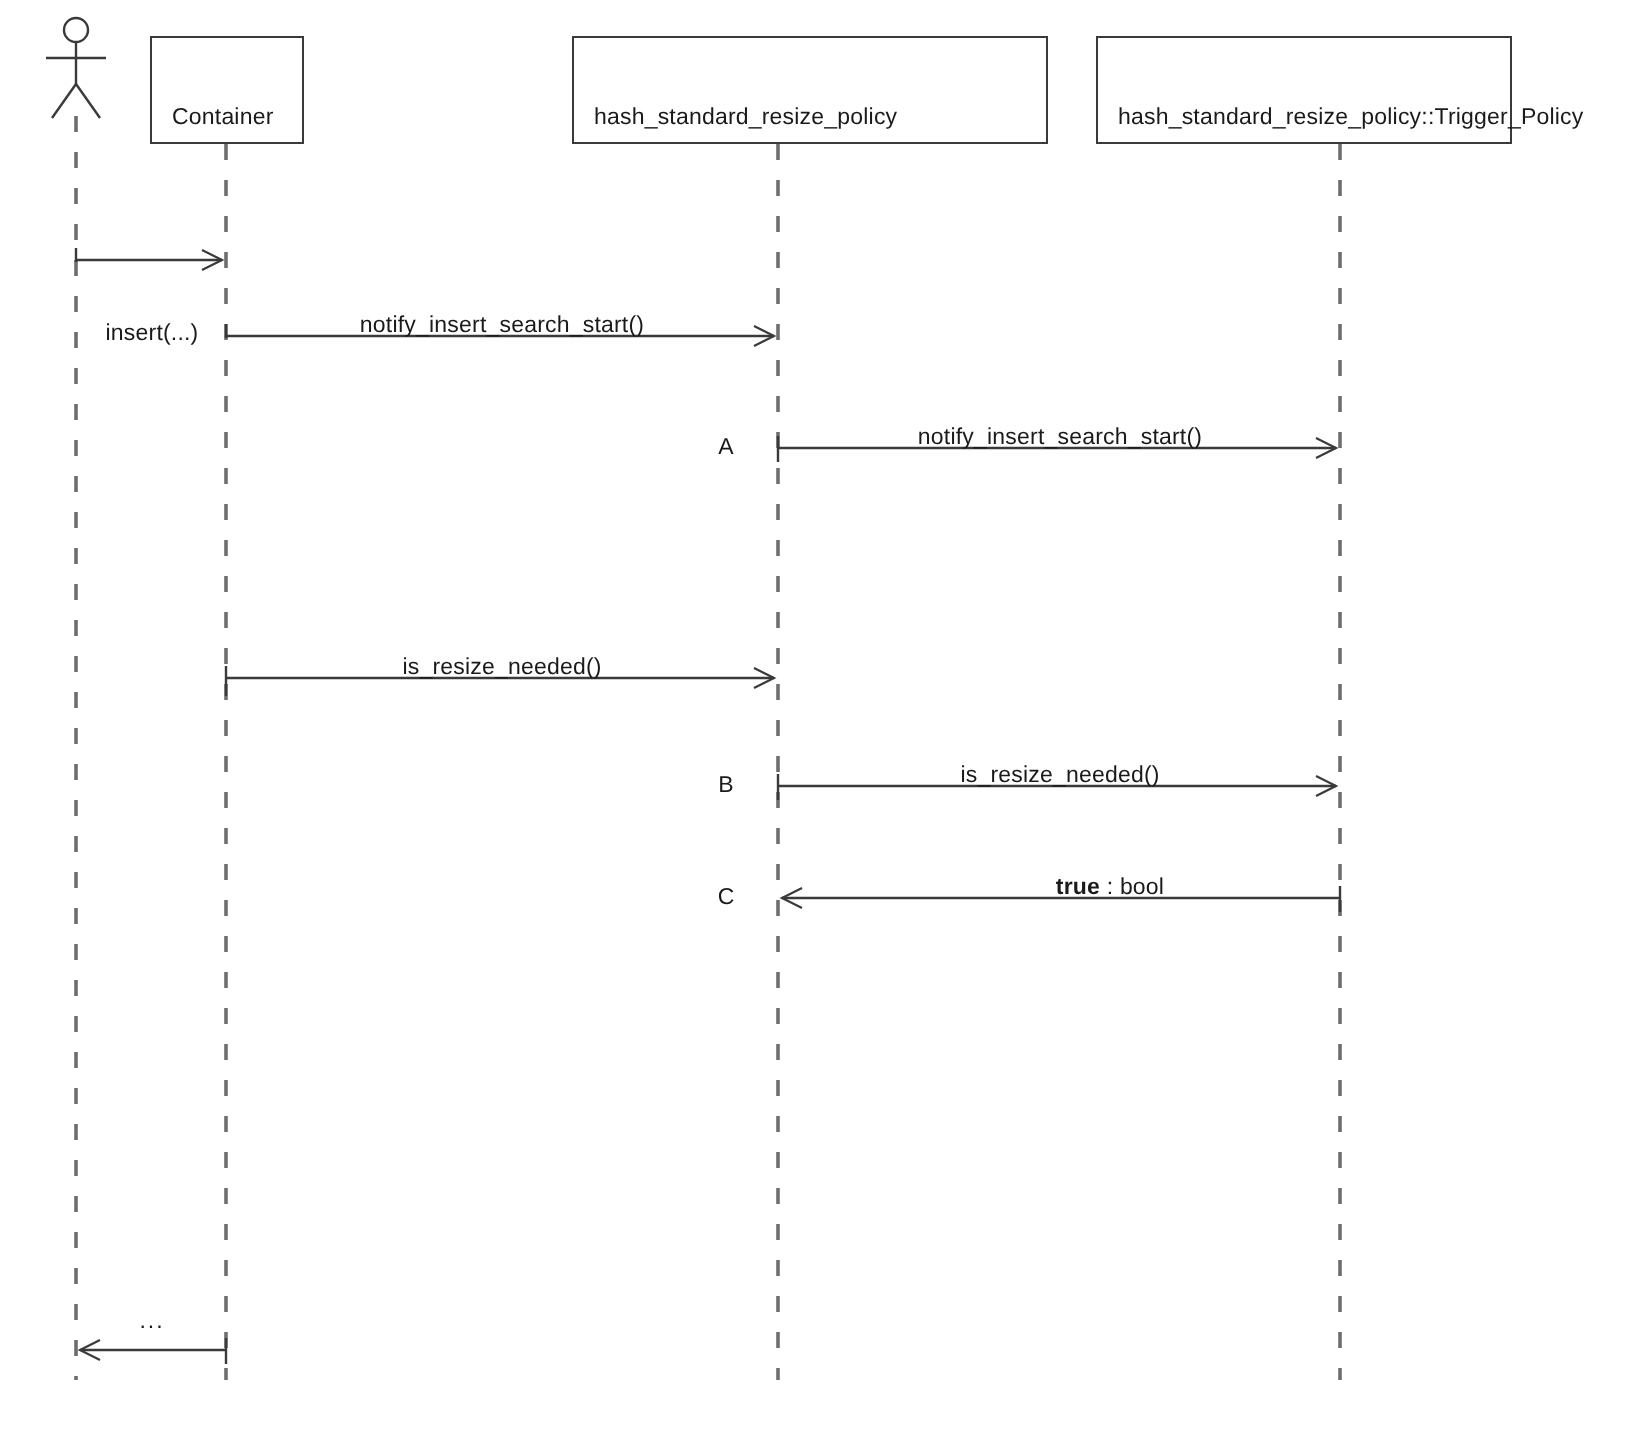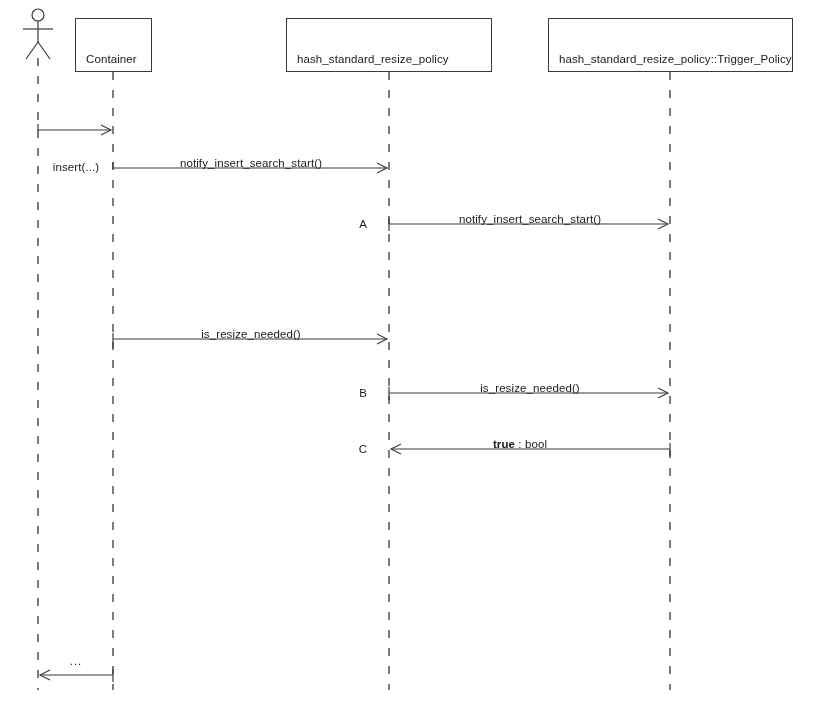--- a/index.html
+++ b/index.html
@@ -138,39 +138,39 @@
         <line x1="113" y1="669" x2="113" y2="682" stroke="#3a3a3a" stroke-width="1.2"></line>
         <line x1="113" y1="675" x2="40" y2="675" stroke="#3a3a3a" stroke-width="1.2" marker-end="url(#open-arrow-left)"></line>
       </g>
     </g>
   </svg>
 
   <div class="participant-box" style="left:75px; top:18px; width:77px; height:54px;">
     <span class="participant-label">Container</span>
   </div>
 
-  <div class="participant-box" style="left:286px; top:18px; width:206px; height:54px;">
+  <div class="participant-box" style="left:286px; top:18px; width:238px; height:54px;">
     <span class="participant-label">hash_standard_resize_policy</span>
   </div>
 
-  <div class="participant-box" style="left:548px; top:18px; width:245px; height:54px;">
+  <div class="participant-box" style="left:548px; top:18px; width:208px; height:54px;">
     <span class="participant-label">hash_standard_resize_policy::Trigger_Policy</span>
   </div>
 
   <span class="msg-label" style="left:76px; top:119px;margin-top:42px;">insert(...)</span>
 
   <span class="msg-label" style="left:251px; top:157px;">notify_insert_search_start()</span>
 
   <span class="msg-label" style="left:530px; top:213px;">notify_insert_search_start()</span>
 
   <span class="msg-label" style="left:251px; top:328px;">is_resize_needed()</span>
 
   <span class="msg-label" style="left:530px; top:382px;">is_resize_needed()</span>
 
-  <span class="msg-label" style="left:520px; top:438px;"><b>true</b><span> : bool</span></span>
+  <span class="msg-label" style="left:555px; top:438px;"><b>true</b><span> : bool</span></span>
 
   <span class="ellipsis-label" style="left:76px; top:655px;">...</span>
 
   <span class="seq-marker" style="left:363px; top:224px;">A</span>
 
   <span class="seq-marker" style="left:363px; top:393px;">B</span>
 
   <span class="seq-marker" style="left:363px; top:449px;">C</span>
 
 </div>

